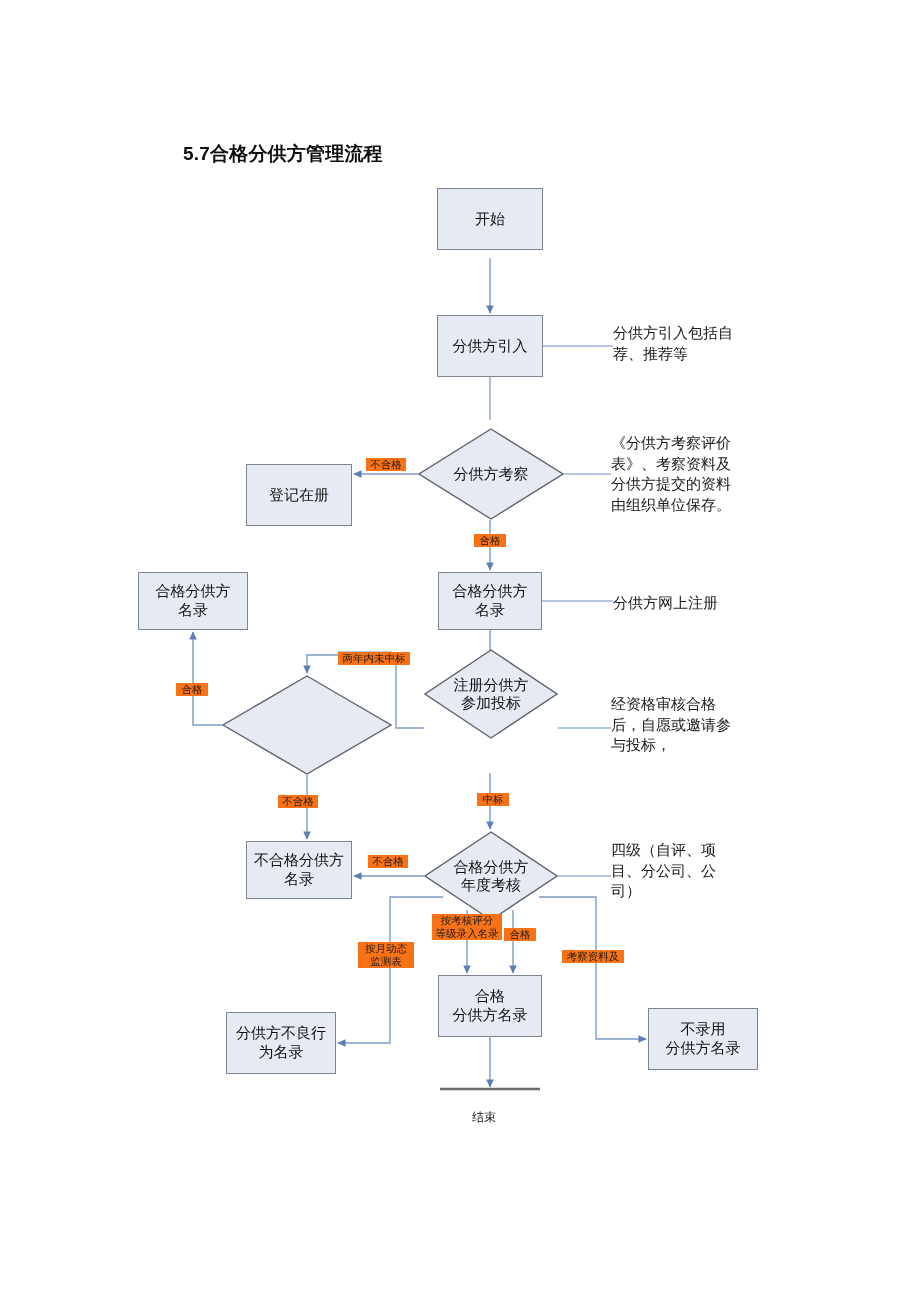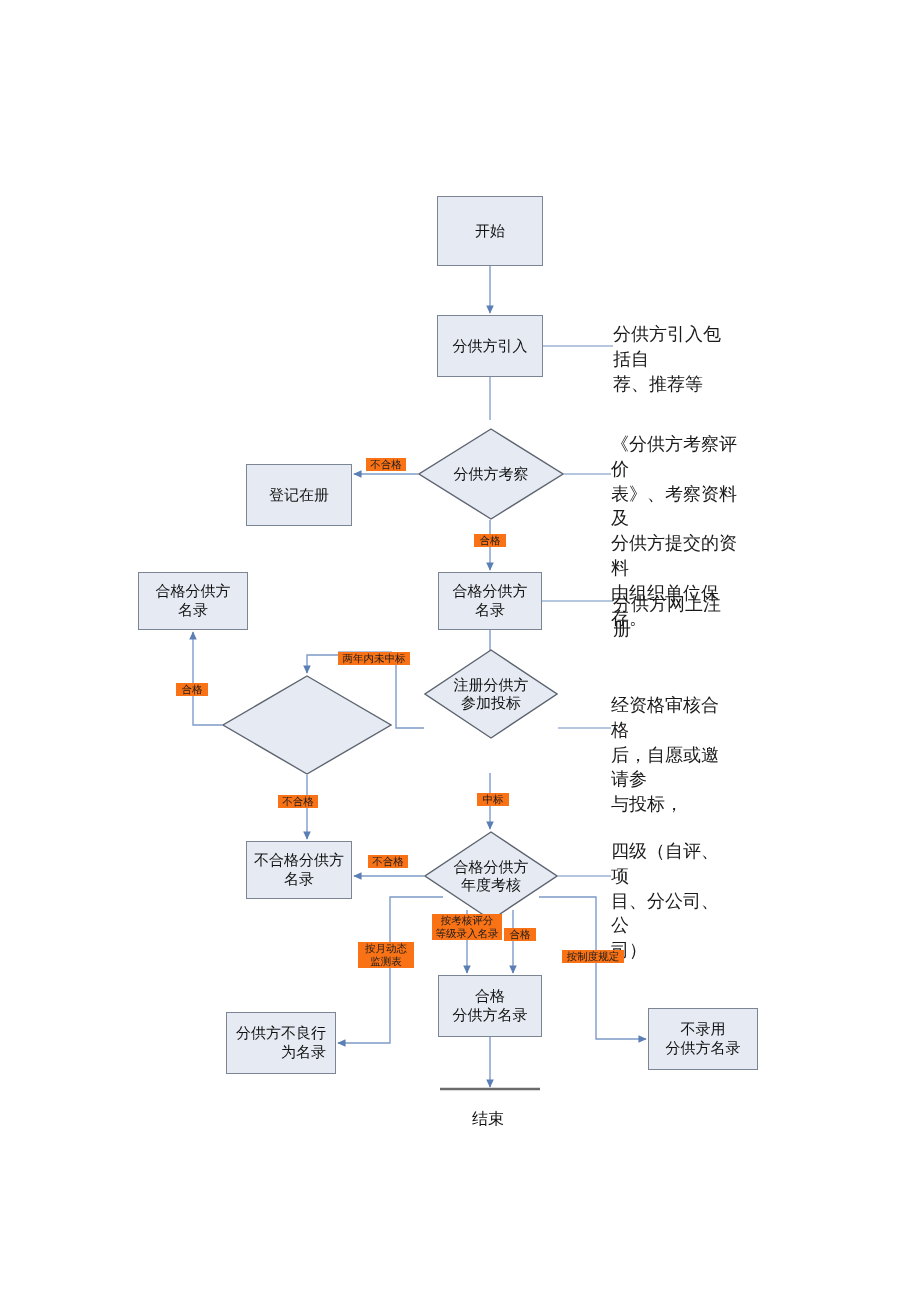--- a/index.html
+++ b/index.html
@@ -63,48 +63,49 @@
   }
   .diamond-label {
     position: relative;
     z-index: 2;
     padding: 0 4px;
     font-size: 15px;
     line-height: 1.22;
   }
   .note {
     position: absolute;
-    font-family: Liberation Mono, monospace;
-    font-size: 18px;
+    font-family: Liberation Sans, sans-serif;
+    font-size: 15px;
     line-height: 1.38;
     color: #1a1a1a;
     white-space: pre-line;
   }
   .edge-label {
     position: absolute;
     font-family: "Liberation Serif", "DejaVu Serif", serif;
     font-size: 10.5px;
     line-height: 1.25;
     color: #1a1a1a;
     background: #f97316;
     white-space: pre-line;
     text-align: center;
   }
   .end-label {
     position: absolute;
     font-family: "Liberation Serif", "DejaVu Serif", serif;
-    font-size: 16px;
+    font-size: 12px;
     color: #111111;
   }
 </style>
 </head>
 <body>
 
 <div id="page">
 
+  <div id="doc-title">5.7合格分供方管理流程</div>
 
   <svg id="flow" viewBox="0 0 920 1301" xmlns="http://www.w3.org/2000/svg">
     <defs>
       <marker id="arrow" markerWidth="7" markerHeight="7" refX="5.4" refY="3" orient="auto">
         <path d="M0,0.3 L6,3 L0,5.7 z" fill="#5b7fb4"></path>
       </marker>
     </defs>
     <g stroke="#7e9bc9" stroke-width="1.4" fill="none" marker-end="url(#arrow)">
 
       <path d="M490,258 L490,313"></path>
@@ -149,21 +150,21 @@
 
       <path d="M490,377 L490,420" stroke="#7e9bc9"></path>
     </g>
     <g>
 
       <line x1="440" y1="1089" x2="540" y2="1089" stroke="#6b6b6b" stroke-width="2.6"></line>
     </g>
   </svg>
 
   <div id="node-layer">
-      <div class="node" style="left: 437px; top: 196px; width: 106px; height: 70px;">
+      <div class="node" style="left: 437px; top: 188px; width: 106px; height: 62px;">
         <div class="" style="white-space: pre-line;">开始</div>
       </div>
       <div class="node" style="left: 437px; top: 315px; width: 106px; height: 62px;">
         <div class="" style="white-space: pre-line;">分供方引入</div>
       </div>
       <div class="node" style="left: 246px; top: 464px; width: 106px; height: 62px;">
         <div class="" style="white-space: pre-line;">登记在册</div>
       </div>
       <div class="node diamond" style="left: 418px; top: 428px; width: 146px; height: 92px;">
         <svg class="diamond-shape" viewBox="0 0 146 92" preserveAspectRatio="none">
@@ -195,21 +196,21 @@
         <div class="" style="white-space: pre-line; font-family: Liberation Serif, serif;">不合格分供方
 名录</div>
       </div>
       <div class="node diamond" style="left: 424px; top: 831px; width: 134px; height: 90px;">
         <svg class="diamond-shape" viewBox="0 0 134 90" preserveAspectRatio="none">
           <polygon points="67,1 133,45 67,89 1,45" fill="#e6ebf3" stroke="#5d6470" stroke-width="1.4"></polygon>
         </svg>
         <div class="diamond-label" style="white-space: pre-line;">合格分供方
 年度考核</div>
       </div>
-      <div class="node" style="left: 226px; top: 1012px; width: 110px; height: 62px; text-align: right;">
+      <div class="node" style="left: 226px; top: 1012px; width: 110px; height: 62px;">
         <div class="" style="white-space: pre-line;">分供方不良行
 为名录</div>
       </div>
       <div class="node" style="left: 438px; top: 975px; width: 104px; height: 62px;">
         <div class="" style="white-space: pre-line;">合格
 分供方名录</div>
       </div>
       <div class="node" style="left: 648px; top: 1008px; width: 110px; height: 62px;">
         <div class="" style="white-space: pre-line;">不录用
 分供方名录</div>
@@ -236,18 +237,18 @@
       <div class="edge-label" style="left: 338px; top: 652px; width: 72px;">两年内未中标</div>
       <div class="edge-label" style="left: 176px; top: 683px; width: 32px;">合格</div>
       <div class="edge-label" style="left: 278px; top: 795px; width: 40px;">不合格</div>
       <div class="edge-label" style="left: 477px; top: 793px; width: 32px;">中标</div>
       <div class="edge-label" style="left: 368px; top: 855px; width: 40px;">不合格</div>
       <div class="edge-label" style="left: 432px; top: 914px; width: 70px;">按考核评分
 等级录入名录</div>
       <div class="edge-label" style="left: 504px; top: 928px; width: 32px;">合格</div>
       <div class="edge-label" style="left: 358px; top: 942px; width: 56px;">按月动态
 监测表</div>
-      <div class="edge-label" style="left: 562px; top: 950px; width: 62px;">按制度规定</div>
+      <div class="edge-label" style="left: 562px; top: 950px; width: 62px;">考察资料及</div>
     </div>
 
   <div class="end-label" style="left: 472px; top: 1109px;">结束</div>
 
 </div>
 
 </body></html>

